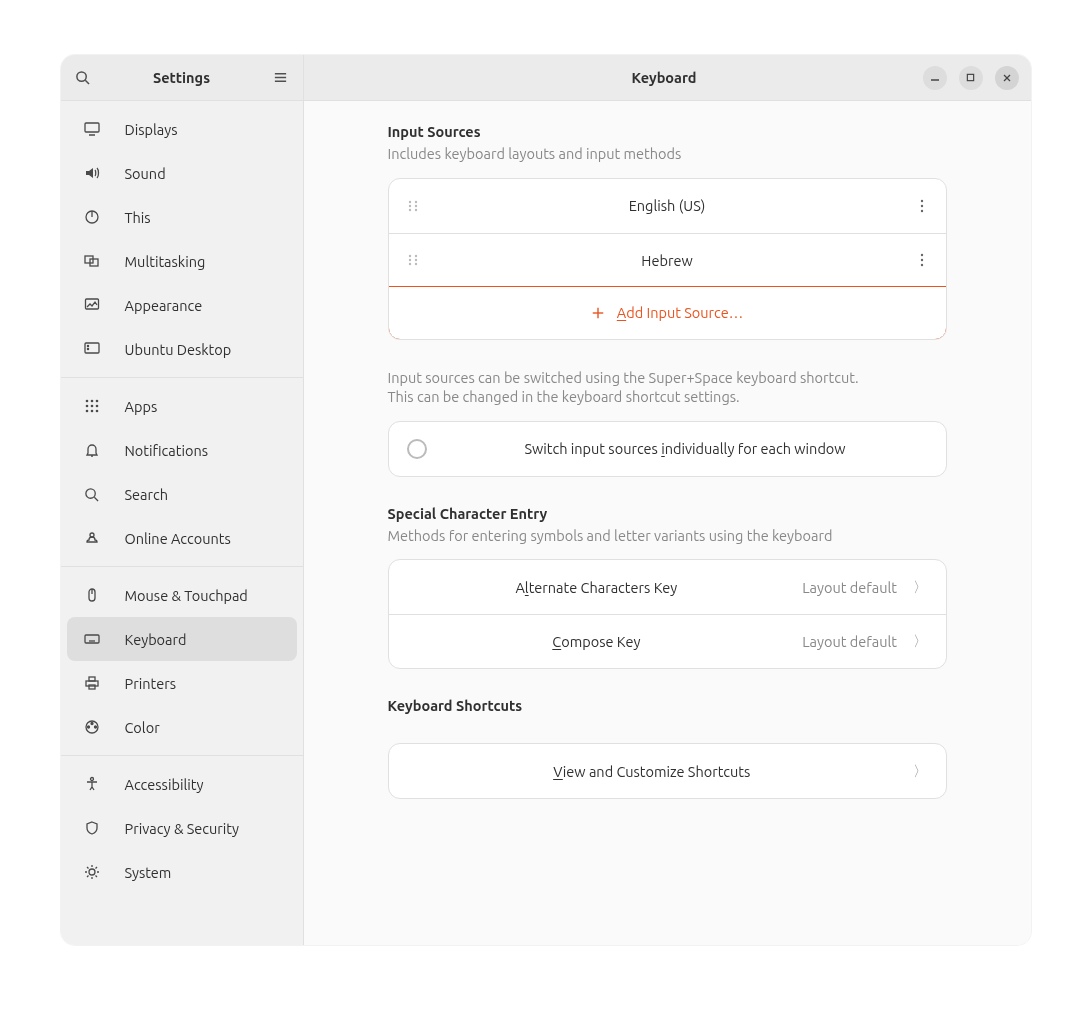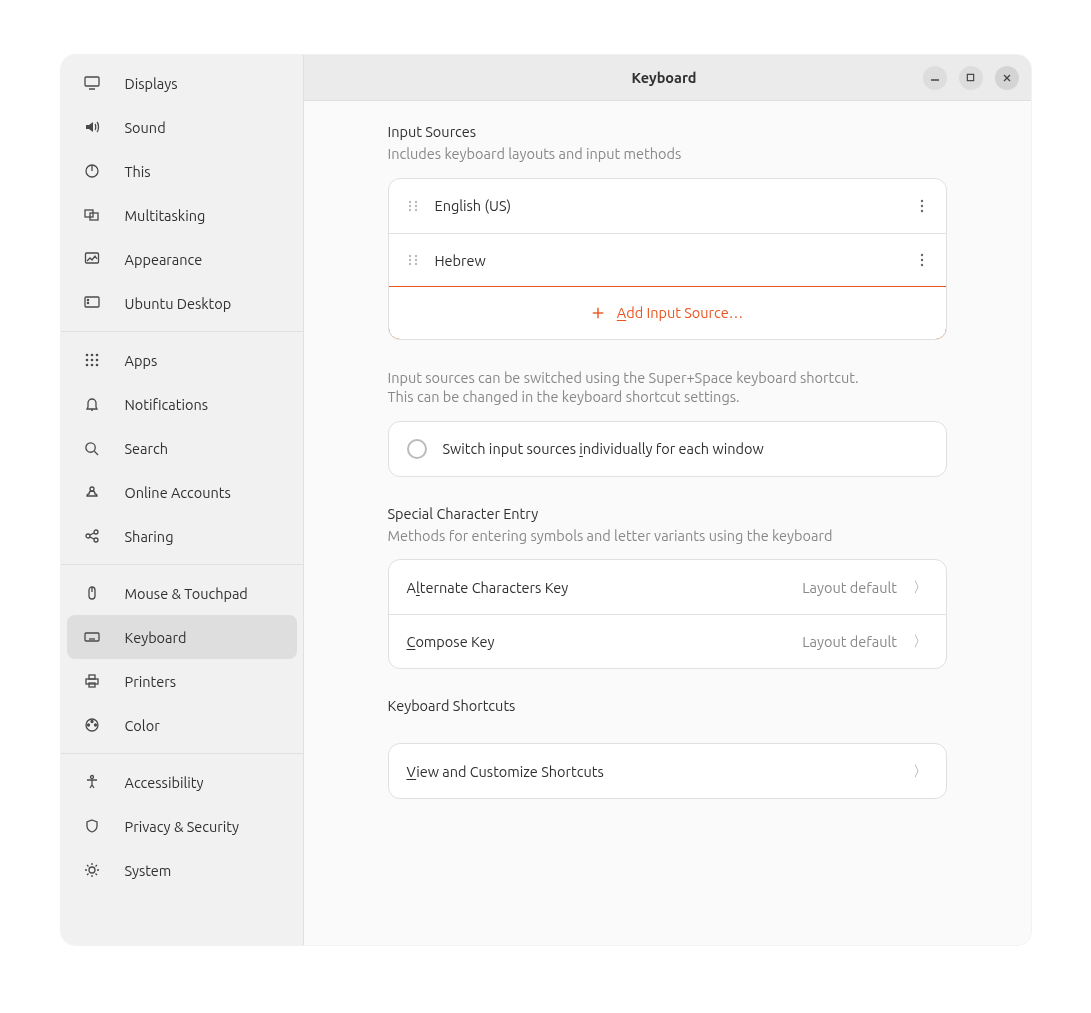--- a/index.html
+++ b/index.html
@@ -131,21 +131,21 @@
     align-items: center;
     justify-content: center;
     color: #444;
   }
   .win-btn.close { background: #d4d4d4; }
   .content {
     padding: 22px 84px 30px 84px;
     overflow-y: auto;
   }
   .section-title {
-    font-weight: 400;
+    font-weight: 700;
     margin-bottom: 4px;
   }
   .section-desc {
     color: var(--text-muted);
     margin-bottom: 14px;
     line-height: 1.35;
   }
   .card-group {
     border: 1px solid var(--border);
     border-radius: 12px;
@@ -181,32 +181,48 @@
   }
   .add-row .underline { text-decoration: underline; text-underline-offset: 2px; }
   .radio {
     width: 20px; height:20px; border-radius:50%;
     border: 2px solid #bbb;
     flex-shrink:0;
     display:flex;align-items:center;justify-content:center;
   }
   .radio.on { border-color: var(--accent); background: var(--accent); }
   .radio.on::after{content:"";width:7px;height:7px;border-radius:50%;background:#fff;}
-  .row-label { flex:1; }
+  .row-label { flex:1;text-align:center; }
   .row-label .m { text-decoration: underline; text-underline-offset: 2px; }
   .row-value { color: var(--text-muted); }
   .chev { color: #999; }
   svg { display:block; }
 </style>
 </head>
 <body>
 
 <div class="window">
 
   <div class="sidebar">
+    <div class="sidebar-header">
+      <div class="icon-btn">
+        <svg width="15" height="15" viewBox="0 0 16 16" fill="none" stroke="currentColor" stroke-width="1.6">
+            <circle cx="7" cy="7" r="5"></circle>
+            <line x1="11" y1="11" x2="15" y2="15"></line>
+          </svg>
+      </div>
+      <div class="title">Settings</div>
+      <div class="icon-btn">
+        <svg width="15" height="15" viewBox="0 0 16 16" stroke="currentColor" stroke-width="1.6">
+            <line x1="2" y1="4" x2="14" y2="4"></line>
+            <line x1="2" y1="8" x2="14" y2="8"></line>
+            <line x1="2" y1="12" x2="14" y2="12"></line>
+          </svg>
+      </div>
+    </div>
     <div class="sidebar-list" id="sidebar-list">
         <div class="sidebar-item">
           <span class="side-icon">
             <svg width="16" height="16" viewBox="0 0 16 16" fill="none" stroke="currentColor" stroke-width="1.3">
               <rect x="1" y="2" width="14" height="9" rx="1"></rect>
               <line x1="5" y1="14" x2="11" y2="14"></line>
             </svg>
           </span>
           <span>Displays</span>
         </div>
@@ -292,32 +308,20 @@
           <span>Search</span>
         </div>
         <div class="sidebar-item">
           <span class="side-icon">
             <svg width="16" height="16" viewBox="0 0 16 16" fill="none" stroke="currentColor" stroke-width="1.3">
               <path d="M5 10a3 3 0 013-3 3 3 0 013 3 2 2 0 012 2H3a2 2 0 012-2z"></path>
               <circle cx="8" cy="5" r="2"></circle>
             </svg>
           </span>
           <span>Online Accounts</span>
-        </div>
-        <div class="sidebar-item">
-          <span class="side-icon">
-            <svg width="16" height="16" viewBox="0 0 16 16" fill="none" stroke="currentColor" stroke-width="1.3">
-              <circle cx="4" cy="8" r="2"></circle>
-              <circle cx="12" cy="4" r="2"></circle>
-              <circle cx="12" cy="12" r="2"></circle>
-              <line x1="6" y1="7" x2="10" y2="5"></line>
-              <line x1="6" y1="9" x2="10" y2="11"></line>
-            </svg>
-          </span>
-          <span>Sharing</span>
         </div>
         <div class="sidebar-sep"></div>
         <div class="sidebar-item">
           <span class="side-icon">
             <svg width="16" height="16" viewBox="0 0 16 16" fill="none" stroke="currentColor" stroke-width="1.3">
               <rect x="5" y="2" width="6" height="12" rx="3"></rect>
               <line x1="8" y1="2" x2="8" y2="7"></line>
             </svg>
           </span>
           <span>Mouse &amp; Touchpad</span>

